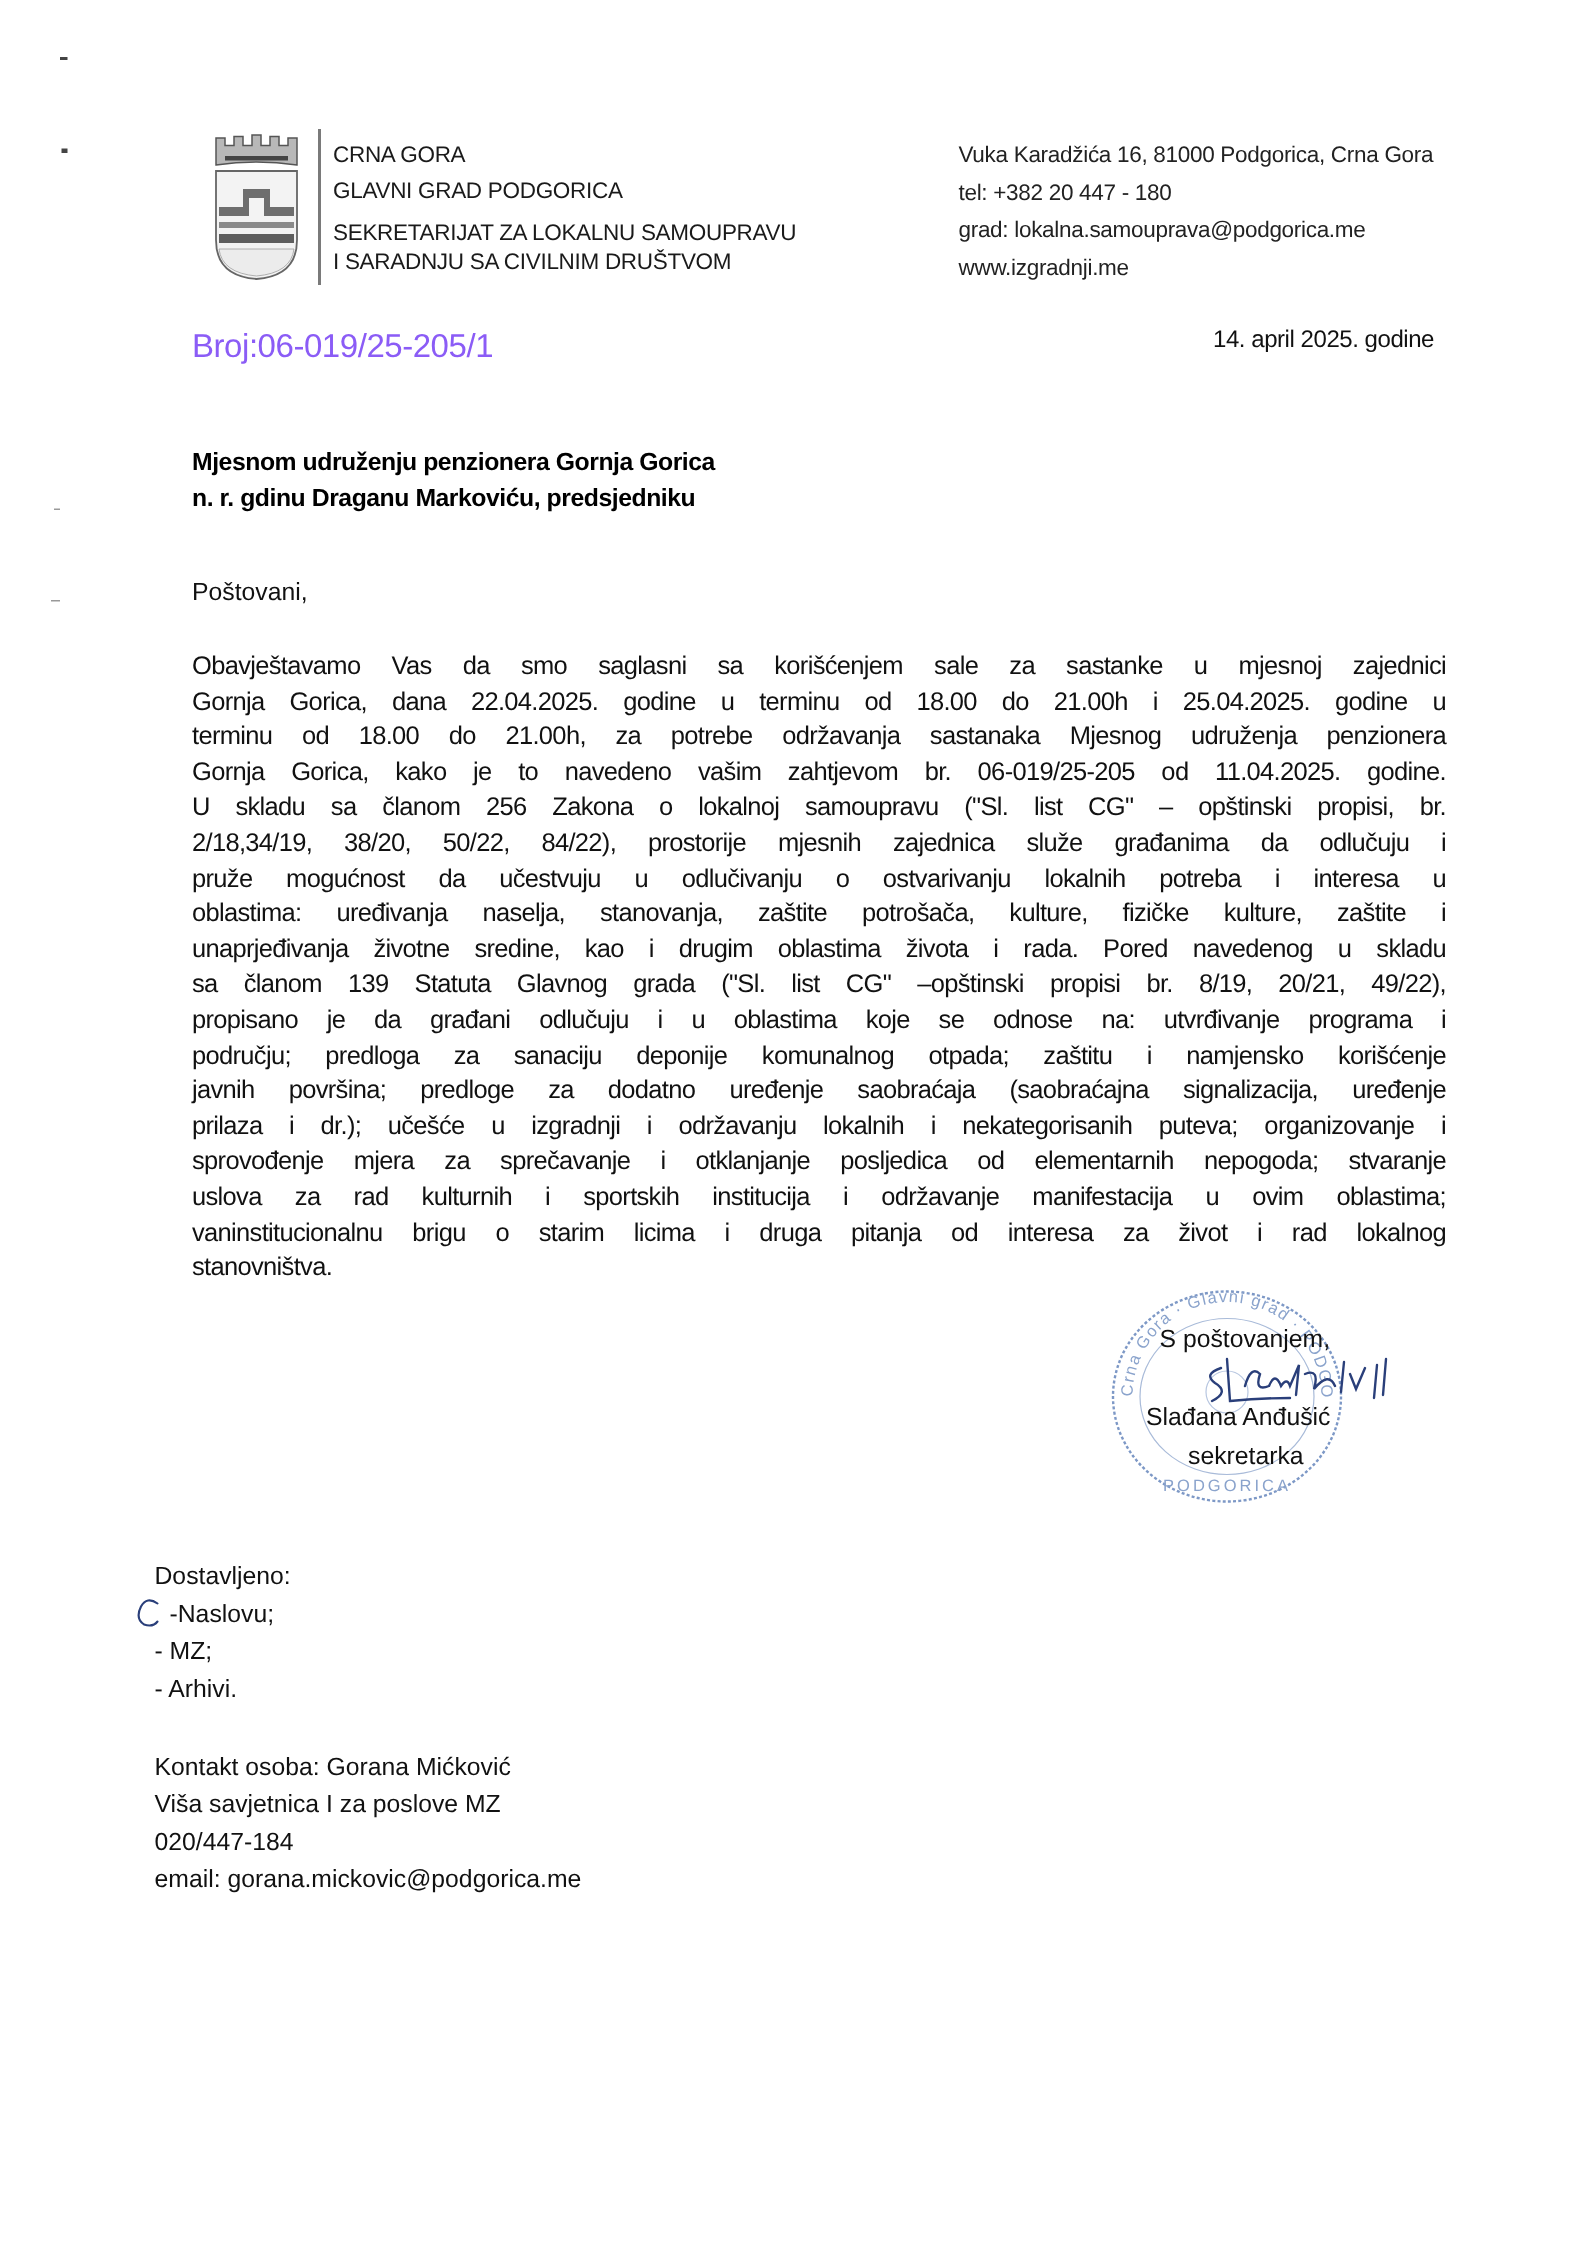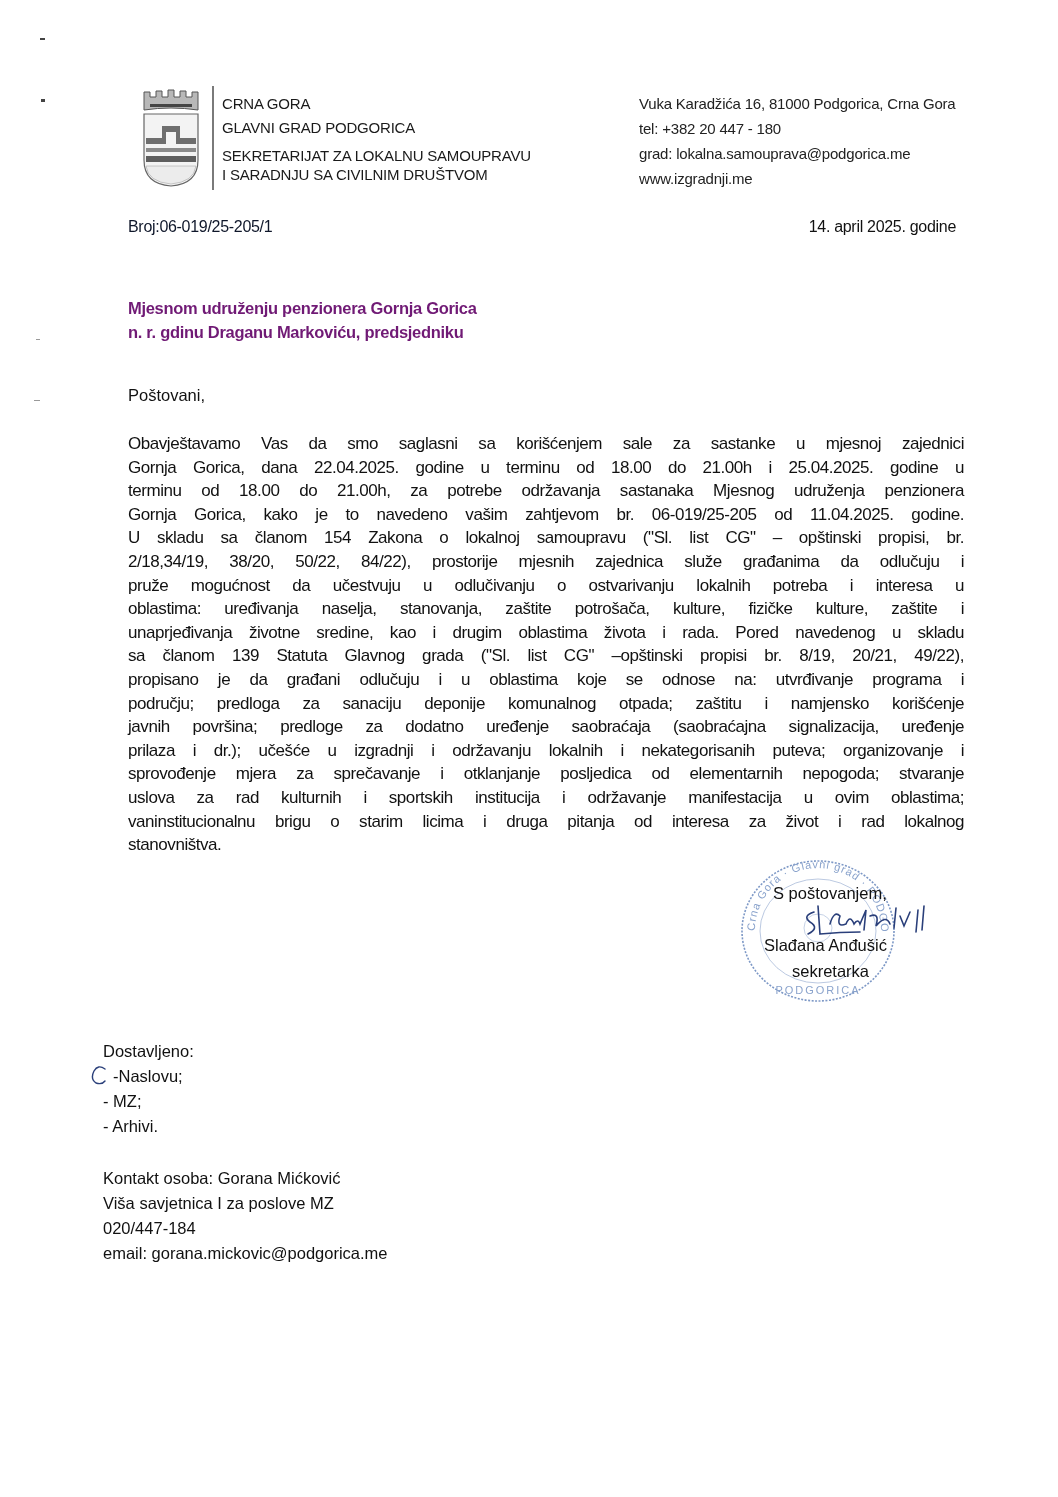--- a/index.html
+++ b/index.html
@@ -13,24 +13,24 @@
     
     .coat { left: 140px; top: 88px; width: 62px; height: 100px; }
     .vline { left: 212px; top: 86px; width: 2px; height: 104px; background: #7a7a7a; }
     .org { left: 222px; top: 92px; font-size: 15px; line-height: 24px; color: #1a1a1a; letter-spacing: -0.2px; }
     .org div { white-space: nowrap; }
     .org .gap { margin-top: 3px; }
     .org .tight { line-height: 19px; }
     .contact { left: 600px; top: 91px; font-size: 15px; line-height: 25px; color: #222; letter-spacing: -0.2px; margin-left: 39px; }
     .contact div { white-space: nowrap; }
 
-    .ref { left: 128px; top: 218px; font-size: 16px; color: #0f172a; letter-spacing: -0.3px; text-align: right; }
+    .ref { left: 128px; top: 218px; font-size: 22px; color: #8b5cf6; letter-spacing: -0.3px; text-align: right; }
     .date { right: 102px; top: 218px; font-size: 16px; color: #111; letter-spacing: -0.3px; }
 
-    .recipient { left: 128px; top: 296px; font-size: 16.5px; line-height: 24px; font-weight: bold; color: #701a75; letter-spacing: -0.3px; }
+    .recipient { left: 128px; top: 296px; font-size: 16.5px; line-height: 24px; font-weight: bold; color: #000000; letter-spacing: -0.3px; }
     .recipient div { white-space: nowrap; }
 
     .salutation { left: 128px; top: 386px; font-size: 16.5px; color: #111; }
 
     .body-text {
       left: 128px; top: 432px; width: 836px;
       font-size: 17px; line-height: 23.6px; text-align: justify; color: #111;
       letter-spacing: -0.45px; word-spacing: -0.5px;
     }
     .body-text .line { display: block; text-align: justify; text-align-last: justify; white-space: nowrap; }
@@ -96,21 +96,21 @@
   <div>n. r. gdinu Draganu Markoviću, predsjedniku</div>
 </div>
 
 <div class="abs salutation">Poštovani,</div>
 
 <div class="abs body-text">
   <span class="line">Obavještavamo Vas da smo saglasni sa korišćenjem sale za sastanke u mjesnoj zajednici</span>
   <span class="line">Gornja Gorica,  dana 22.04.2025. godine u terminu od 18.00 do 21.00h i 25.04.2025. godine u</span>
   <span class="line">terminu od 18.00 do 21.00h, za potrebe održavanja sastanaka Mjesnog udruženja penzionera</span>
   <span class="line">Gornja Gorica, kako je to navedeno vašim zahtjevom br. 06-019/25-205 od 11.04.2025. godine.</span>
-  <span class="line">U skladu sa članom 154 Zakona o lokalnoj samoupravu ("Sl. list CG" – opštinski propisi, br.</span>
+  <span class="line">U skladu sa članom 256 Zakona o lokalnoj samoupravu ("Sl. list CG" – opštinski propisi, br.</span>
   <span class="line">2/18,34/19, 38/20, 50/22, 84/22), prostorije mjesnih zajednica služe građanima da odlučuju i</span>
   <span class="line">pruže mogućnost da učestvuju u odlučivanju o ostvarivanju lokalnih potreba i interesa u</span>
   <span class="line">oblastima: uređivanja naselja, stanovanja, zaštite potrošača, kulture, fizičke kulture, zaštite i</span>
   <span class="line">unaprjeđivanja životne sredine, kao i drugim oblastima života i rada. Pored navedenog u skladu</span>
   <span class="line">sa članom 139  Statuta Glavnog grada ("Sl. list CG" –opštinski propisi br. 8/19, 20/21, 49/22),</span>
   <span class="line">propisano je da građani odlučuju i u oblastima koje se odnose na: utvrđivanje programa i</span>
   <span class="line">području; predloga za sanaciju deponije komunalnog otpada; zaštitu i namjensko korišćenje</span>
   <span class="line">javnih površina; predloge za dodatno uređenje saobraćaja (saobraćajna signalizacija, uređenje</span>
   <span class="line">prilaza i dr.); učešće u izgradnji i održavanju lokalnih i nekategorisanih puteva; organizovanje i</span>
   <span class="line">sprovođenje mjera za sprečavanje i otklanjanje posljedica od elementarnih nepogoda; stvaranje</span>

